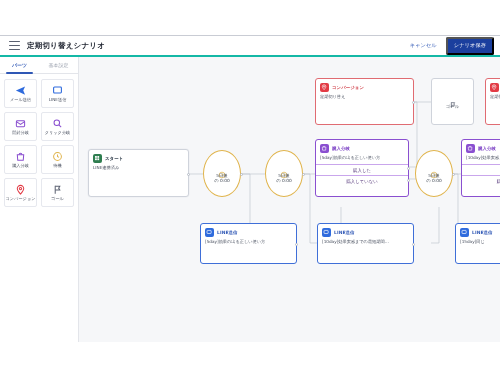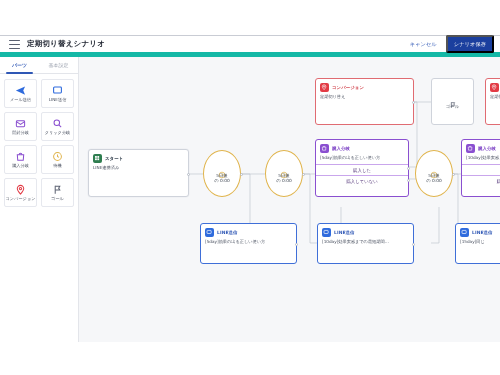--- a/index.html
+++ b/index.html
@@ -7,21 +7,21 @@
     width: 500px; height: 375px;
     background: #ffffff;
     font-family: "DejaVu Sans", "Liberation Sans", sans-serif;
     overflow: hidden;
   }
   #app { position: relative; width: 500px; height: 375px; background: #fff; }
 
   
   .header {
     position: absolute; left: 0; top: 35px; width: 500px; height: 22px;
-    background: #fff; border-top: 1px solid #c9ccd4; border-bottom: 5px solid #14b8a6;
+    background: #fff; border-top: 1px solid #c9ccd4; border-bottom: 2px solid #14b8a6;
     display: flex; align-items: center; padding: 0 6px;
   }
   .ham { width: 11px; height: 9px; margin-left: 3px; margin-right: 7px;
          display: flex; flex-direction: column; justify-content: space-between; }
   .ham i { display: block; height: 1px; background: #5a6070; border-radius: 1px; }
   .app-title { font-size: 7.5px; color: #222733; font-weight: bold; letter-spacing: .2px; }
   .hdr-right { margin-left: auto; display: flex; align-items: center; gap: 5px; }
   .btn-cancel {
     font-size: 5.2px; color: #2f57b5; background: transparent;
     border: none; padding: 3px 4px; letter-spacing: .1px;

